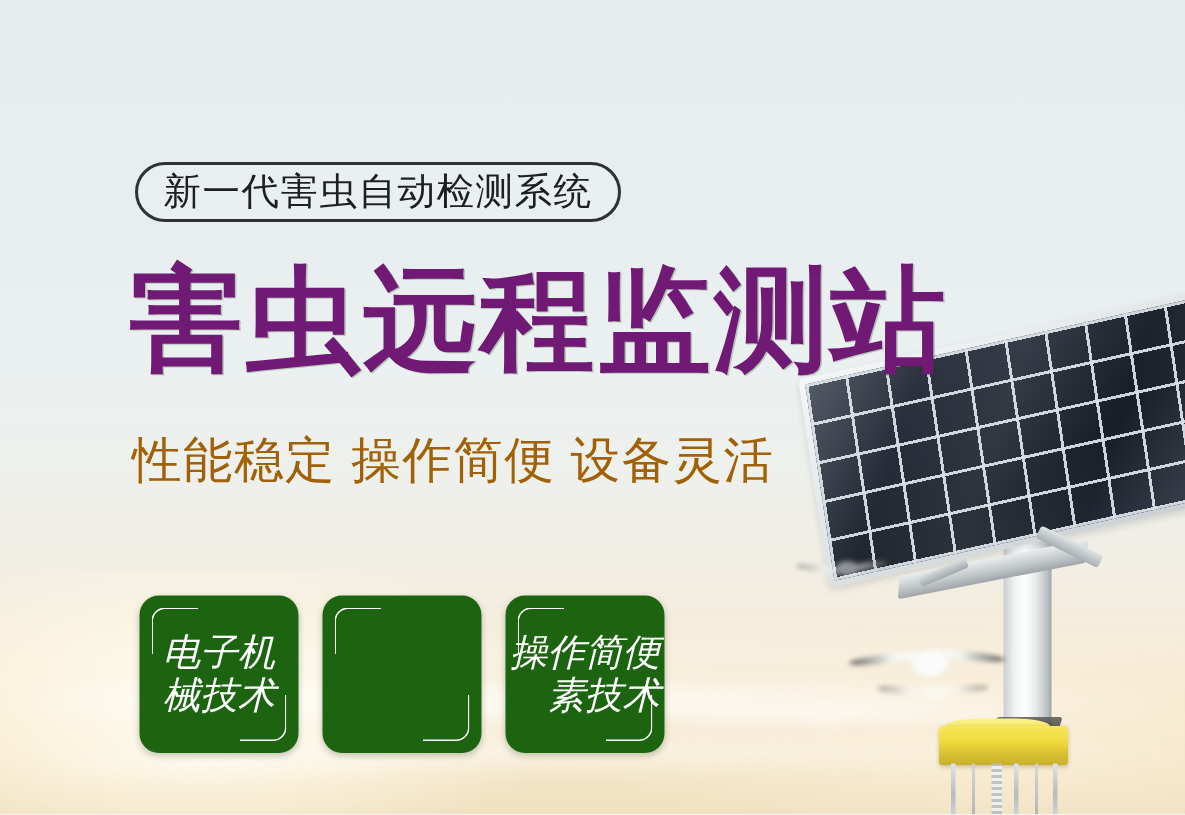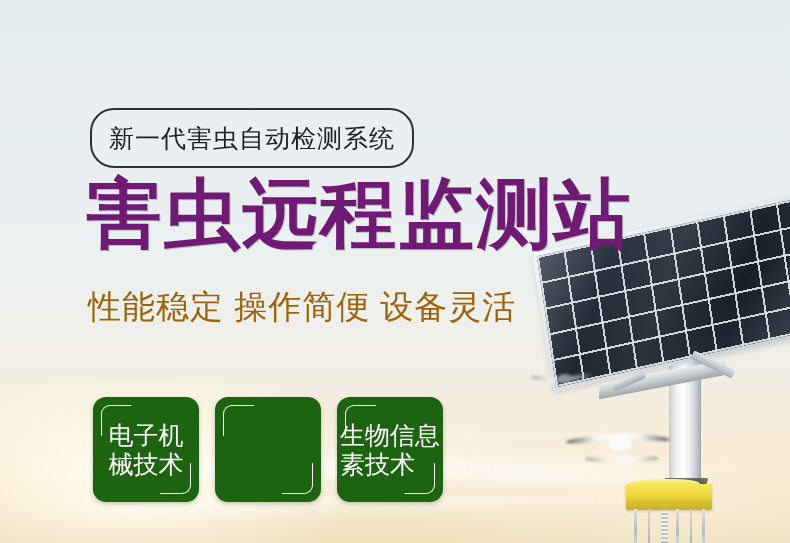--- a/index.html
+++ b/index.html
@@ -221,21 +221,21 @@
     position: absolute;
     background: #fafbfa;
     border-radius: 50%;
   }
 
   
   .badge {
     position: absolute;
     left: 90px;
     top: 108px;
-    height: 60px;
+    height: 40px;
     padding: 0 17px;
     display: flex;
     align-items: center;
     border: 2px solid #2e3233;
     border-radius: 24px;
     background: rgba(255,255,255,0.10);
     box-sizing: border-box;
   }
   .badge-text {
     font-size: 25px;
@@ -308,23 +308,24 @@
     bottom: 8px;
     border-width: 0 1.5px 1.5px 0;
     border-radius: 0 0 9px 0;
   }
   .tag-label {
     position: relative;
     z-index: 2;
     color: #ffffff;
     font-size: 25px;
     line-height: 1.14;
-    text-align: left;
+    text-align: right;
     letter-spacing: 0px;
     white-space: pre-line;
+    font-style: italic;
   }
 </style>
 </head>
 <body>
 
 <div id="stage">
 
   <div class="bg-sky"></div>
   <div class="bg-haze-left"></div>
   <div class="bg-haze-right"></div>
@@ -393,18 +394,18 @@
       <span class="tag-label">电子机
 械技术</span>
     </div>
     <div class="tag">
       <span class="corner-tl"></span>
       <span class="corner-br"></span>
     </div>
     <div class="tag">
       <span class="corner-tl"></span>
       <span class="corner-br"></span>
-      <span class="tag-label">生物信息
+      <span class="tag-label">操作简便
 素技术</span>
     </div>
   </div>
 
 </div>
 
 </body></html>

